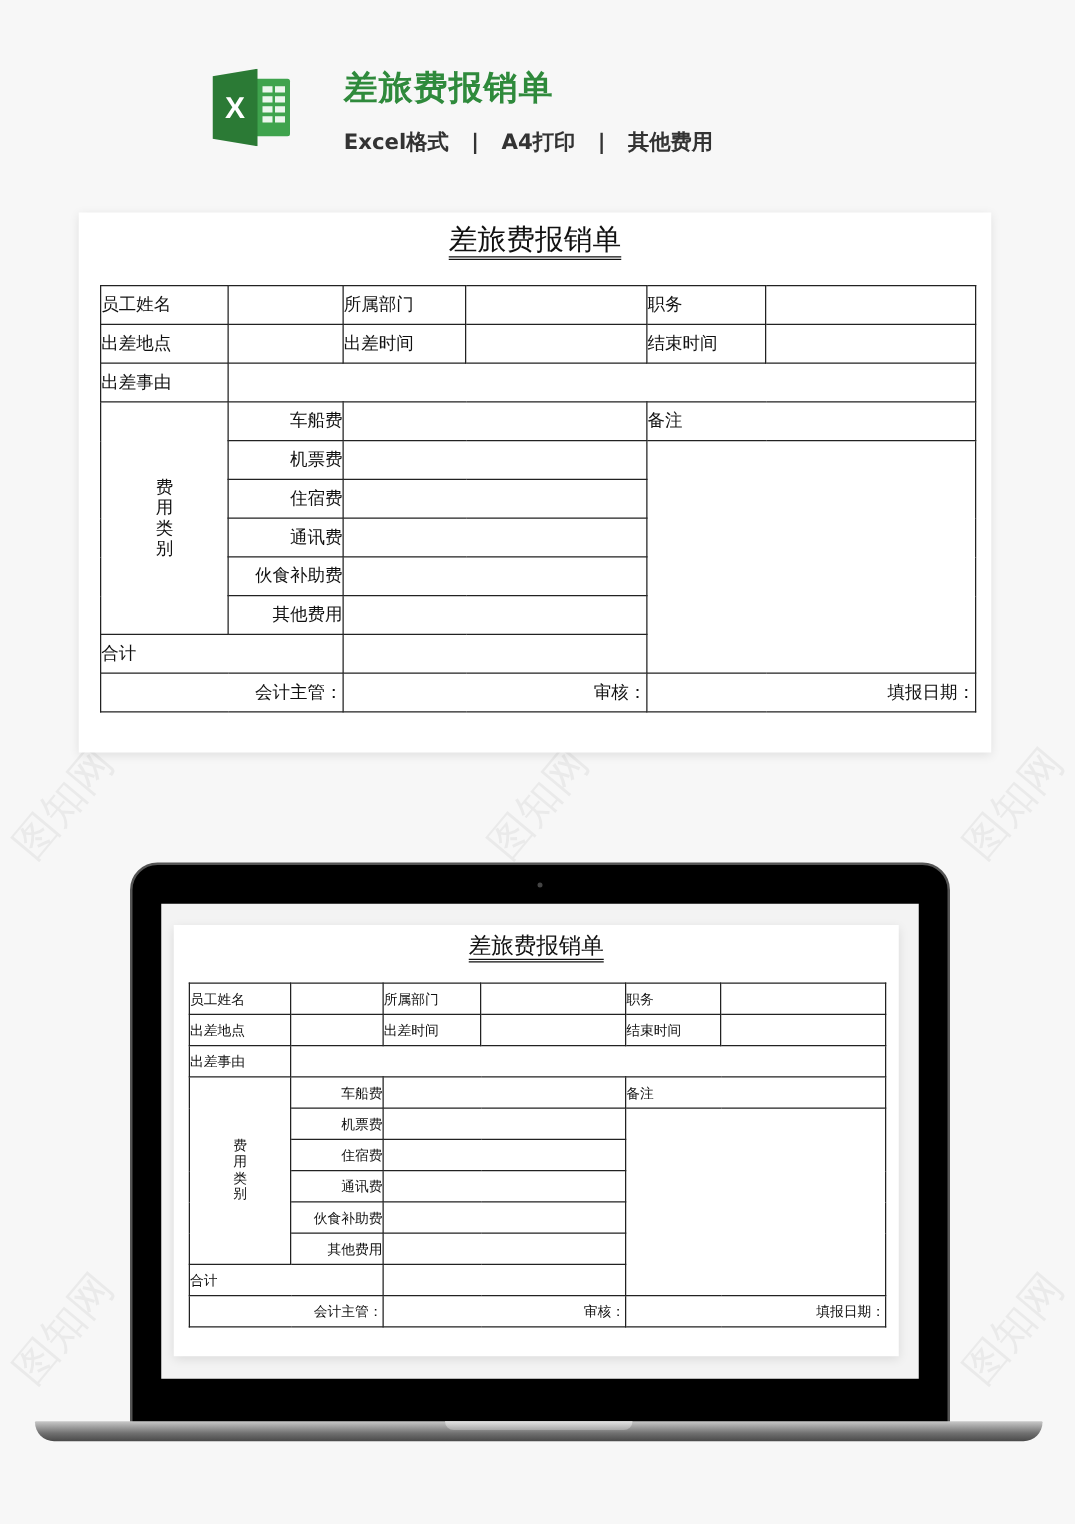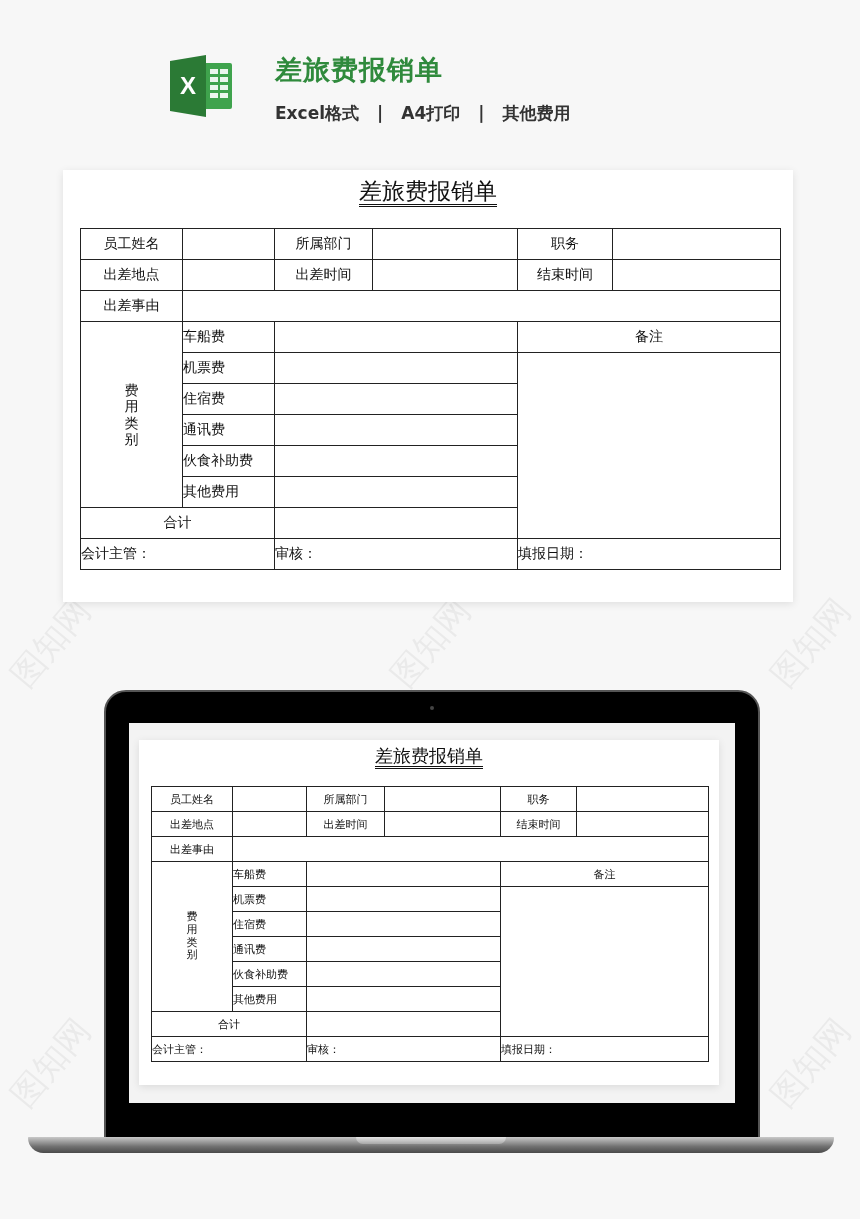--- a/index.html
+++ b/index.html
@@ -7,22 +7,22 @@
   .header{position:absolute;left:0;top:0;width:860px;height:150px;}
   .xl-icon{position:absolute;left:170px;top:55px;width:64px;height:62px;}
   .title{position:absolute;left:275px;top:52px;font-size:27px;font-weight:bold;color:#2f8a3c;letter-spacing:1px;}
   .subtitle{position:absolute;left:275px;top:102px;font-size:17px;font-weight:bold;color:#333;white-space:nowrap;}
   .subtitle .sep{display:inline-block;margin:0 18px;}
   .sheet{position:absolute;background:#fff;box-shadow:0 2px 8px rgba(0,0,0,0.10);}
   .sheet-title{position:absolute;left:0;right:0;text-align:center;font-family:"DejaVu Serif","Liberation Serif",serif;color:#111;}
   .sheet-title span{border-bottom:3px double #111;}
   table.form{position:absolute;border-collapse:collapse;table-layout:fixed;font-family:"DejaVu Sans","Liberation Sans",sans-serif;color:#111;}
   table.form td{border:1.3px solid #222;padding:0;overflow:hidden;white-space:nowrap;}
-  td.c{text-align:center;}
-  td.l{text-align:left;padding-left:3px;}
+  td.c{text-align:left;}
+  td.l{text-align:right;padding-left:3px;}
   td.vert{text-align:center;line-height:1.15;white-space:normal;}
   .big table.form{font-size:14px;}
   .big table.form td{height:30px;}
   .small table.form{font-size:11px;}
   .small table.form td{height:24px;}
   .wm{position:absolute;font-size:34px;color:rgba(0,0,0,0.05);transform:rotate(-50deg);white-space:nowrap;font-family:"DejaVu Sans",sans-serif;}
   .laptop-lid{position:absolute;left:104px;top:690px;width:656px;height:450px;background:#000;border-radius:22px 22px 0 0;border:2px solid #555;box-sizing:border-box;}
   .camera{position:absolute;left:430px;top:706px;width:4px;height:4px;border-radius:50%;background:#444;}
   .screen{position:absolute;left:129px;top:723px;width:606px;height:380px;background:#f3f3f3;}
   .base{position:absolute;left:28px;top:1137px;width:806px;height:16px;background:linear-gradient(#c9c9c9,#707070 60%,#4a4a4a);border-radius:2px 2px 40px 40px;}

